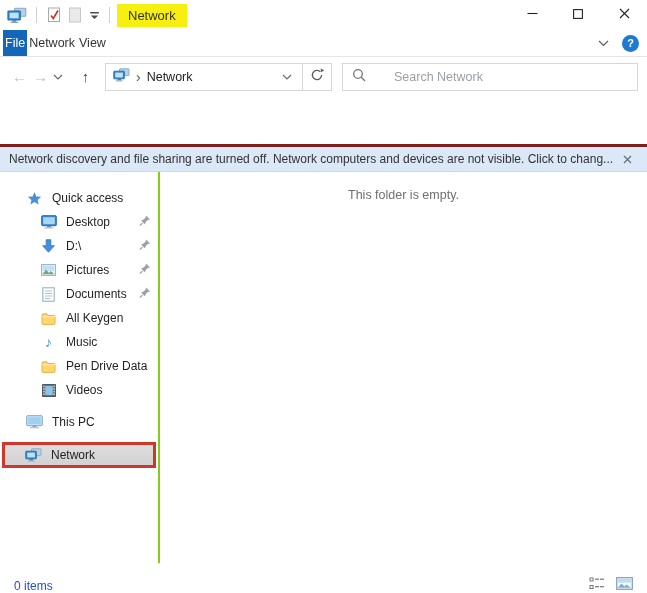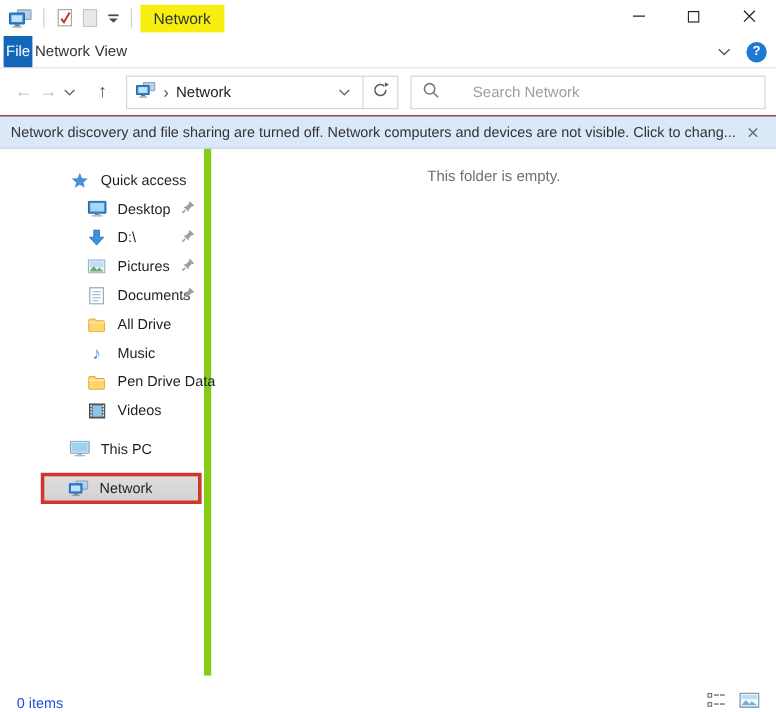--- a/index.html
+++ b/index.html
@@ -33,26 +33,26 @@
   .addrbox { display: flex; align-items: center; height: 28px; border: 1px solid #d6d6d6; width: 227px; flex: none; }
   .addr-main { display: flex; align-items: center; flex: 1; padding: 0 7px; gap: 6px; height: 100%; }
   .addr-crumb { font-size: 12.5px; color: #222; }
   .addr-sep { color: #555; font-size: 14px; line-height: 1; }
   .addr-chev { margin-left: auto; display: flex; align-items: center; padding: 0 3px; }
   .addr-refresh { width: 29px; height: 100%; border-left: 1px solid #d6d6d6; display: flex; align-items: center; justify-content: center; }
   .searchbox { display: flex; align-items: center; height: 28px; border: 1px solid #d6d6d6; flex: 1; margin-left: 10px; padding: 0 9px; gap: 26px; }
   .searchbox input { border: none; outline: none; flex: 1; font-size: 12.5px; color: #333; font-family: inherit; background: transparent; }
   ::placeholder { color: #9aa0a6; opacity: 1; }
   
-  .notifbar { height: 28px; background: #dbe8f7; border-top: 1px solid #7f1d1d; border-bottom: 1px solid #c6d9ec; display: flex; align-items: center; padding: 0 9px; font-size: 12px; color: #333; flex: none; }
+  .notifbar { height: 28px; background: #dbe8f7; border-top: 3px solid #7f1d1d; border-bottom: 1px solid #c6d9ec; display: flex; align-items: center; padding: 0 9px; font-size: 12px; color: #333; flex: none; margin-top: 48px; }
   .notif-text { flex: 1; white-space: nowrap; overflow: hidden; }
   .notif-close { padding: 0 6px; display: flex; align-items: center; }
   
   .bodyarea { flex: 1; display: flex; min-height: 0; }
-  .sidebar { width: 144px; border-right: 6px solid #84cc16; padding-top: 14px; flex: none; margin-left: 32px; }
+  .sidebar { width: 160px; border-right: 2px solid #84cc16; padding-top: 14px; flex: none; }
   .side-row { height: 24px; display: flex; align-items: center; gap: 9px; padding-left: 26px; position: relative; cursor: default; }
   .side-row.level1 { padding-left: 40px; }
   .side-row.gap { margin-top: 8px; }
   .side-row .ic { display: flex; align-items: center; justify-content: center; width: 17px; flex: none; }
   .side-row .lb { font-size: 12px; color: #1f1f1f; white-space: nowrap; }
   .side-row .pin { position: absolute; right: 7px; top: 50%; transform: translateY(-50%); }
   .side-row.selected { background: linear-gradient(#dedede, #d2d2d2); }
   .side-row.annotated { border: 3px solid #cf372c; margin-left: 2px; margin-right: 2px; height: 26px; padding-left: 20px; }
   .main { flex: 1; display: flex; justify-content: center; align-items: flex-start; padding-top: 16px; color: #6f6f6f; font-size: 12.5px; }
   
@@ -249,21 +249,21 @@
               <line x1="3.4" y1="8.6" x2="1" y2="11" stroke="#9aa0a6" stroke-width="1.3"></line>
             </svg></span>
         </div>
         <div class="side-row level1">
           <span class="ic">
             <svg width="15" height="13" viewBox="0 0 15 13">
               <path d="M1 3 q0-1.2 1.2-1.2 h3.6 L7.4 3.4 h5.4 q1.2 0 1.2 1.2 v6.6 q0 1.2 -1.2 1.2 H2.2 Q1 12.4 1 11.2 Z" fill="#ffd76e" stroke="#dfac38" stroke-width="0.9"></path>
               <path d="M1 4.8 h13" stroke="#ffe9a8" stroke-width="1.2"></path>
             </svg>
           </span>
-          <span class="lb">All Drive</span>
+          <span class="lb">All Keygen</span>
         </div>
         <div class="side-row level1">
           <span class="ic">
             <span class="music-glyph">♪</span>
           </span>
           <span class="lb">Music</span>
         </div>
         <div class="side-row level1">
           <span class="ic">
             <svg width="15" height="13" viewBox="0 0 15 13">

